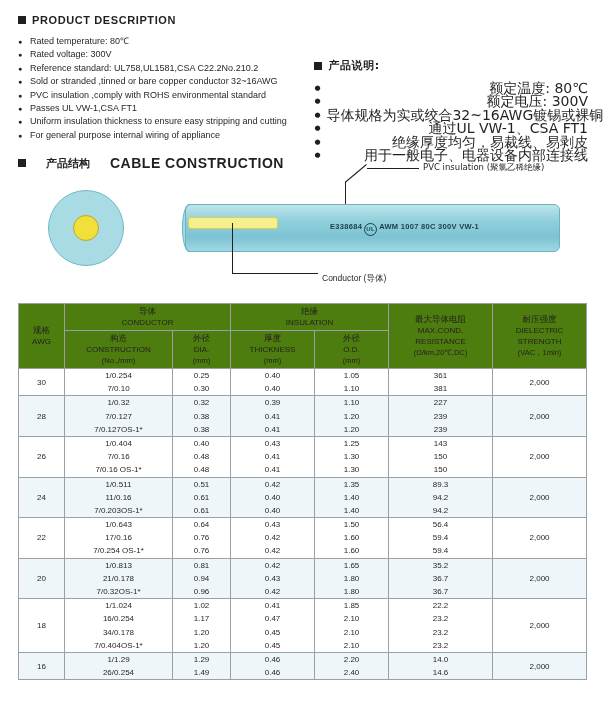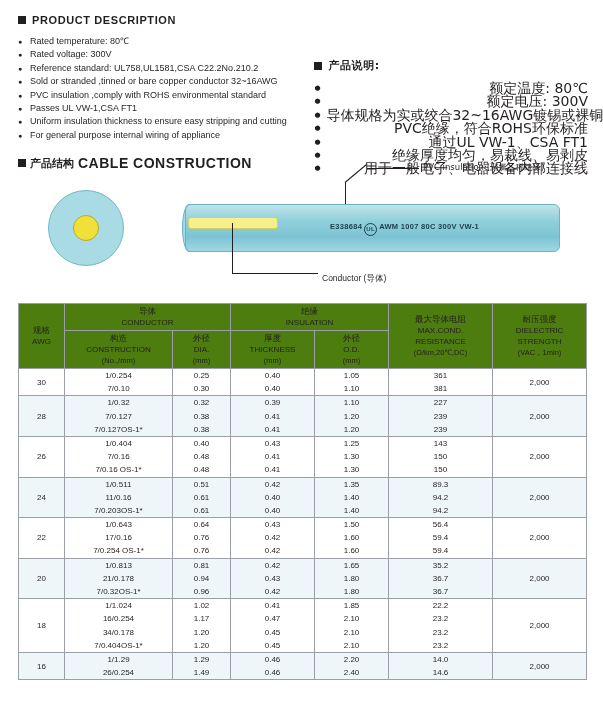--- a/index.html
+++ b/index.html
@@ -79,21 +79,21 @@
     text-align: right;
   }
 
   
   .cons-head {
     position: absolute;
     left: 18px;
     top: 155px;
     display: flex;
     align-items: center;
-    gap: 4px;
+    gap: 20px;
   }
   .cons-head .cn-t {
     font-family: "DejaVu Sans", sans-serif;
     font-size: 11px;
     font-weight: bold;
   }
   .cons-head .en-t {
     font-size: 14px;
     font-weight: bold;
     letter-spacing: 0.5px;
@@ -290,21 +290,20 @@
     </div>
     <div class="desc-col right">
       <div class="sec-head">
         <span class="sq"></span>
         <span style="font-family:'DejaVu Sans',sans-serif;">产品说明:</span>
       </div>
       <ul class="bullets cn">
         <li>额定温度: 80℃</li>
         <li>额定电压: 300V</li>
         <li>导体规格为实或绞合32~16AWG镀锡或裸铜</li>
-        <li>PVC绝缘，符合ROHS环保标准</li>
         <li>通过UL VW-1、CSA FT1</li>
         <li>绝缘厚度均匀，易裁线、易剥皮</li>
         <li>用于一般电子、电器设备内部连接线</li>
       </ul>
     </div>
   </div>
 
   <div class="cons-head">
     <span class="sq"></span>
     <span class="cn-t">产品结构</span>

